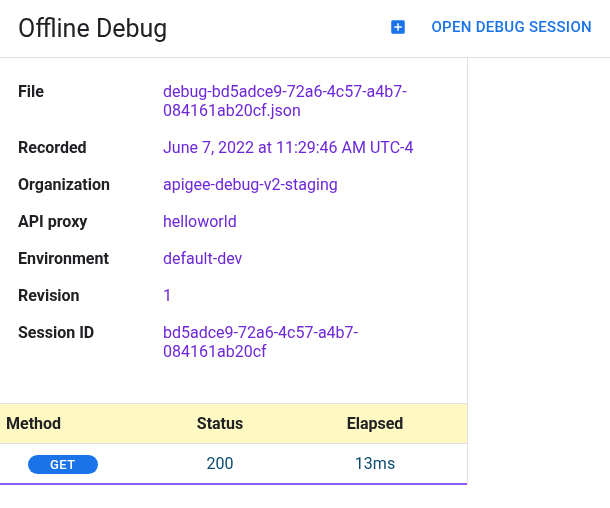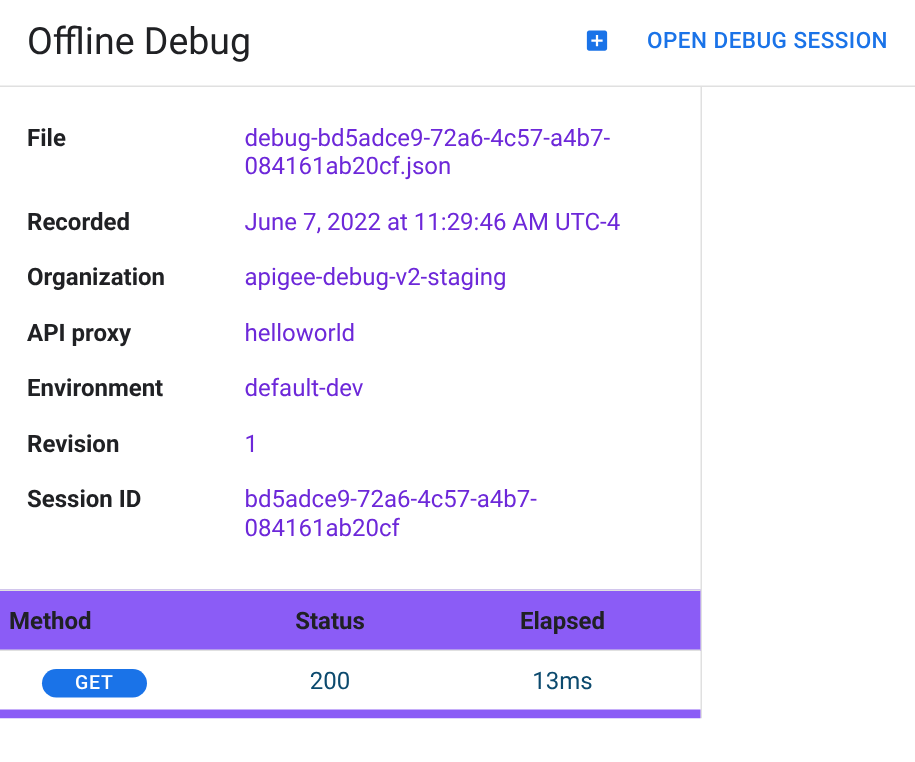--- a/index.html
+++ b/index.html
@@ -51,21 +51,21 @@
       cursor: pointer;
     }
     .open-session svg {
       fill: #1a73e8;
     }
     .content-wrapper {
       border-right: 1px solid #e0e0e0;
       width: 468px;
     }
     .details {
-      padding: 24px 18px 32px 18px;
+      padding: 24px 18px 42px 18px;
     }
     .detail-row {
       display: flex;
       margin-bottom: 18px;
     }
     .detail-row:last-child {
       margin-bottom: 0;
     }
     .detail-label {
       width: 145px;
@@ -74,21 +74,21 @@
       font-weight: 700;
       color: #202124;
     }
     .detail-value {
       font-size: 16px;
       color: #6d28d9;
       word-break: break-word;
     }
     .table-header {
       display: flex;
-      background: #8b5cf6;
+      background: #fef9c3;
       border-top: 1px solid #e0e0e0;
       border-bottom: 1px solid #e0e0e0;
       padding: 10px 0;
       align-items: center;
     }
     .col-method {
       width: 145px;
       padding-left: 6px;
     }
     .col-status {
@@ -101,21 +101,21 @@
     }
     .table-header .col {
       font-size: 16px;
       font-weight: 700;
       color: #202124;
     }
     .table-row {
       display: flex;
       align-items: center;
       padding: 10px 0;
-      border-bottom: 6px solid #8b5cf6;
+      border-bottom: 2px solid #8b5cf6;
     }
     .method-badge {
       background: #1a73e8;
       color: #fff;
       font-size: 13px;
       font-weight: 500;
       padding: 2px 22px;
       border-radius: 10px;
       margin-left: 22px;
       letter-spacing: 0.5px;

